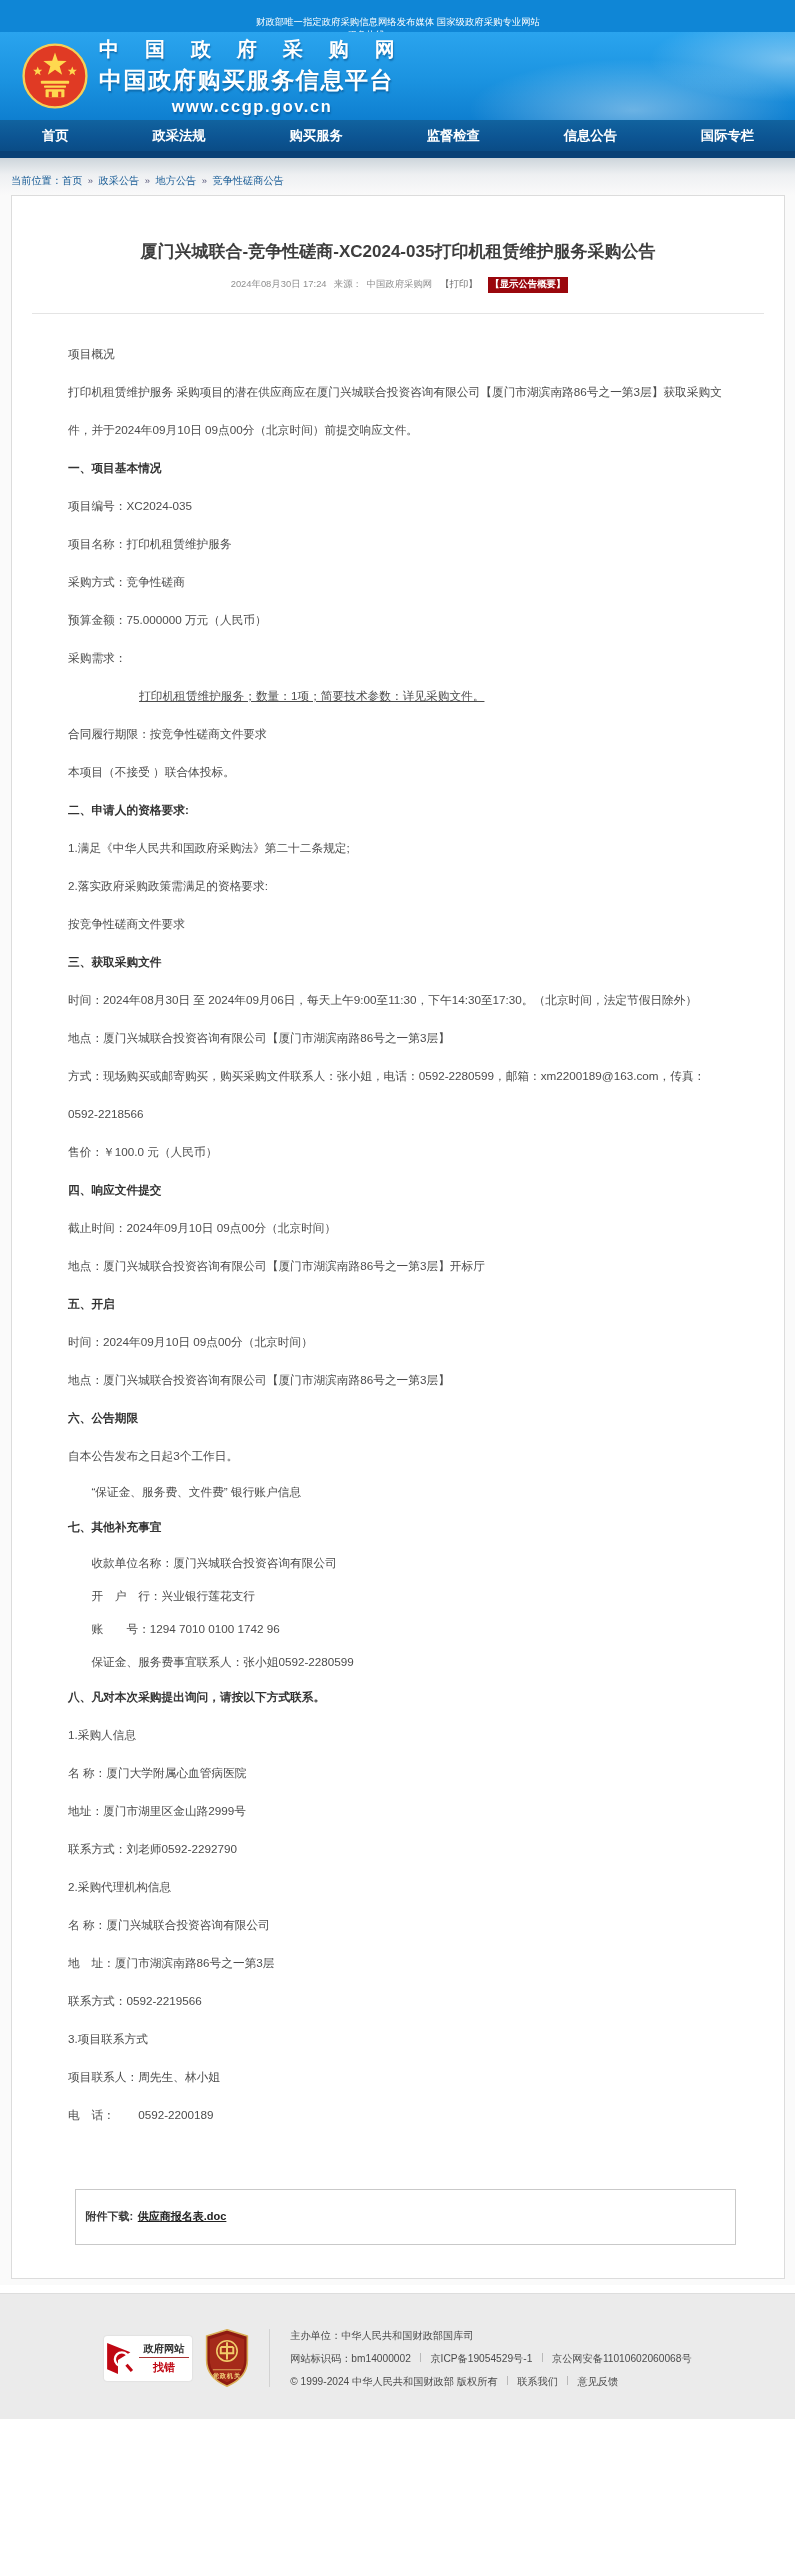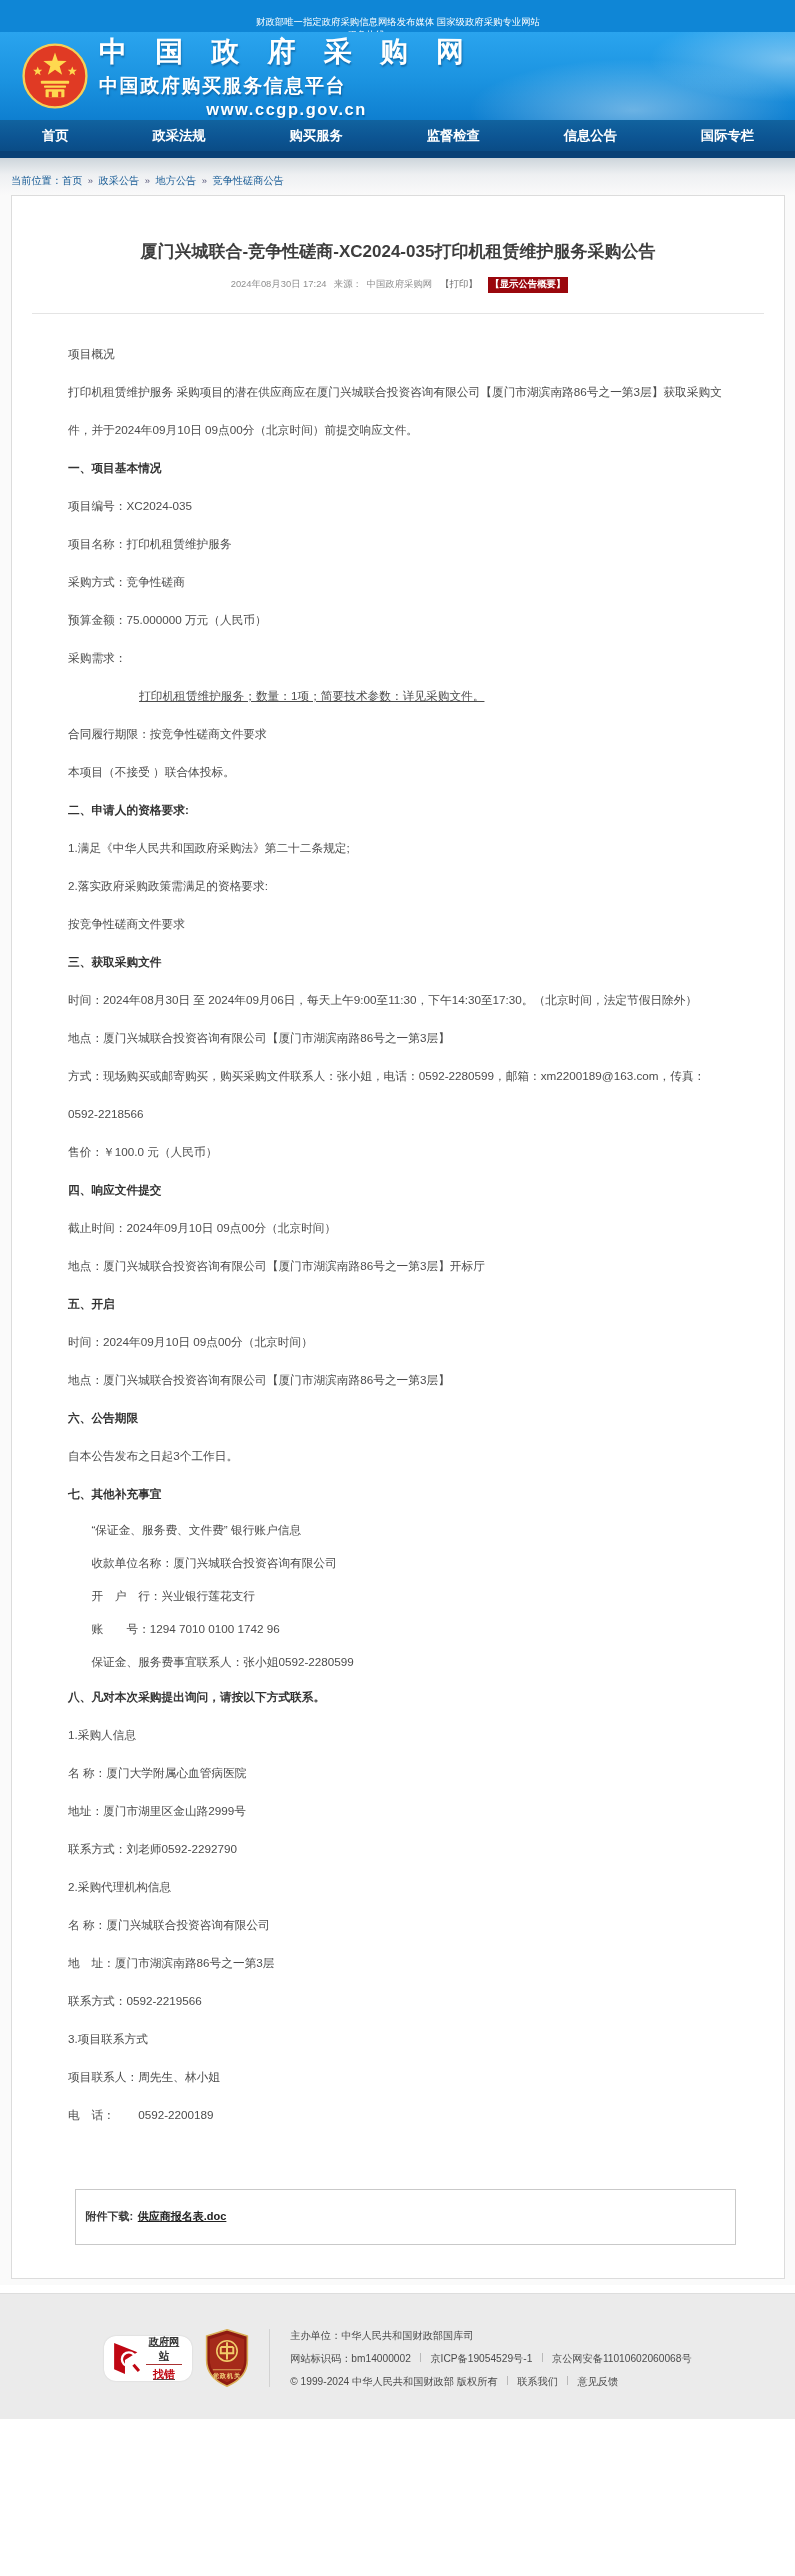--- a/index.html
+++ b/index.html
@@ -39,25 +39,25 @@
     content: "";
     position: absolute;
     border-radius: 50%;
     background: radial-gradient(closest-side, rgba(255,255,255,.38), rgba(255,255,255,0));
   }
   .banner::before { width: 328px; height: 102px; left: 469px; top: 27px; }
   .banner::after  { width: 281px; height: 86px; left: 649px; top: -15.6px; }
   .emblem { width: 66px; height: 66px; flex: 0 0 auto; }
   .brand { margin-left: 11px; color: #fff; position: relative; z-index: 2; }
   .brand-main {
-    font-size: 28px; font-weight: bold; letter-spacing: 10.2px;
+    font-size: 20px; font-weight: bold; letter-spacing: 10.2px;
     text-shadow: 0.8px 1.6px 1.6px rgba(0,60,110,.45); white-space: nowrap;
   }
   .brand-sub {
-    font-size: 19px; font-weight: bold; letter-spacing: 1.6px; margin-top: 1.6px;
+    font-size: 23px; font-weight: bold; letter-spacing: 1.6px; margin-top: 1.6px;
     text-shadow: 0.8px 1.6px 1.6px rgba(0,60,110,.45); white-space: nowrap;
   }
   .brand-url {
     font-size: 16.4px; font-weight: bold; letter-spacing: 1.6px; text-align: center;
     margin-top: 1.6px; text-shadow: 0.8px 1.6px 1.6px rgba(0,60,110,.45);
   }
 
   
   .mainnav {
     height: 31px;
@@ -147,24 +147,23 @@
     margin-top: 7.8px;
     background: #ebebeb;
     border-top: 0.8px solid #ddd;
     padding: 30px 0 26.6px 0;
     display: flex;
     justify-content: center;
     align-items: center;
   }
   .f-badges { display: flex; align-items: center; gap: 12.5px; }
   .find-error {
-    width: 88px; height: 45px; background: #ffffff; border-radius: 12px;
-    display: flex; align-items: center; padding: 10px; cursor: pointer;
+    width: 88px; height: 45px; background: #ffffff; border-radius: 3px;
+    display: flex; align-items: center; padding: 3px; cursor: pointer;
     box-shadow: 0 0 1.6px rgba(0,0,0,.15);
-    text-decoration: underline;
   }
   .fe-text { margin-left: 4.7px; text-align: center; flex: 1; }
   .fe-top { font-size: 10.2px; color: #333; font-weight: bold; display: block;
             border-bottom: 0.8px solid #a33; padding-bottom: 1.6px; }
   .fe-bottom { font-size: 11px; color: #c00713; font-weight: bold; display: block; padding-top: 1.6px; text-align: center; }
   .party-badge { position: relative; width: 44px; height: 58px; cursor: pointer; }
   .party-label {
     position: absolute; bottom: 6.3px; left: 0; right: 0;
     text-align: center; font-size: 6.3px; color: #f6d77d; font-weight: bold;
     letter-spacing: 0.8px;
@@ -256,22 +255,22 @@
           <p class="para para">方式：现场购买或邮寄购买，购买采购文件联系人：张小姐，电话：0592-2280599，邮箱：xm2200189@163.com，传真：0592-2218566</p>
           <p class="para para">售价：￥100.0 元（人民币）</p>
           <p class="para heading">四、响应文件提交</p>
           <p class="para para">截止时间：2024年09月10日 09点00分（北京时间）</p>
           <p class="para para">地点：厦门兴城联合投资咨询有限公司【厦门市湖滨南路86号之一第3层】开标厅</p>
           <p class="para heading">五、开启</p>
           <p class="para para">时间：2024年09月10日 09点00分（北京时间）</p>
           <p class="para para">地点：厦门兴城联合投资咨询有限公司【厦门市湖滨南路86号之一第3层】</p>
           <p class="para heading">六、公告期限</p>
           <p class="para para">自本公告发布之日起3个工作日。</p>
+          <p class="para bank">“保证金、服务费、文件费” 银行账户信息</p>
           <p class="para heading">七、其他补充事宜</p>
-          <p class="para bank">“保证金、服务费、文件费” 银行账户信息</p>
           <p class="para bank">收款单位名称：厦门兴城联合投资咨询有限公司</p>
           <p class="para bank">开　户　行：兴业银行莲花支行</p>
           <p class="para bank">账　　号：1294 7010 0100 1742 96</p>
           <p class="para bank">保证金、服务费事宜联系人：张小姐0592-2280599</p>
           <p class="para heading">八、凡对本次采购提出询问，请按以下方式联系。</p>
           <p class="para para">1.采购人信息</p>
           <p class="para para">名 称：厦门大学附属心血管病医院</p>
           <p class="para para">地址：厦门市湖里区金山路2999号</p>
           <p class="para para">联系方式：刘老师0592-2292790</p>
           <p class="para para">2.采购代理机构信息</p>

